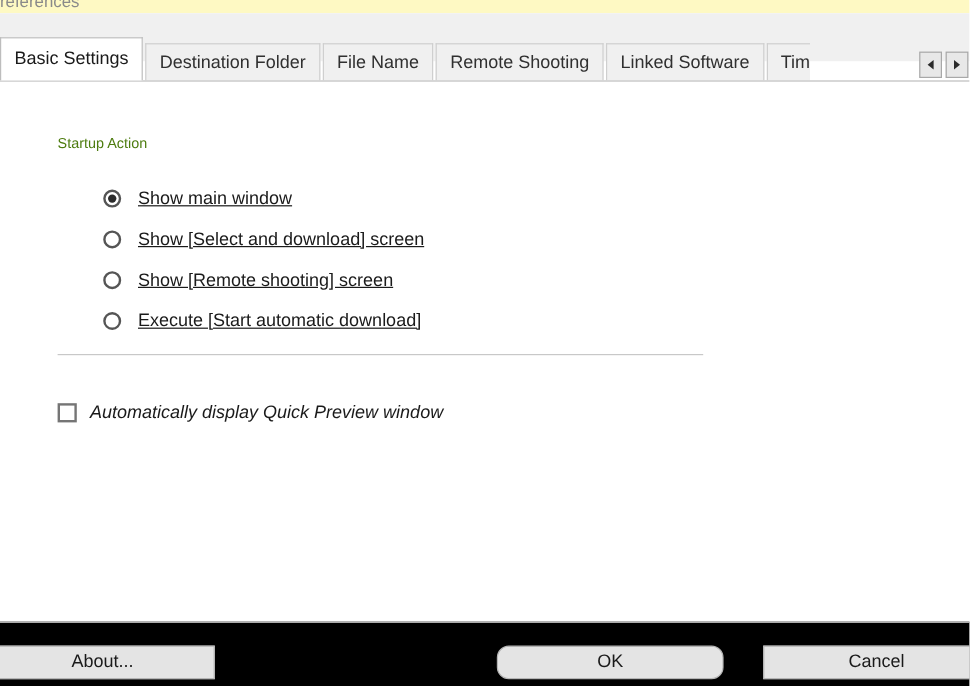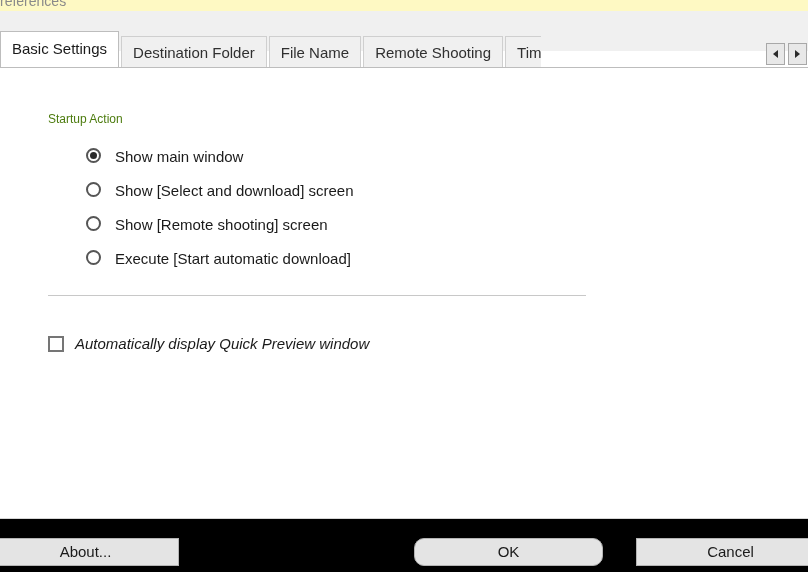--- a/index.html
+++ b/index.html
@@ -150,23 +150,24 @@
     color: #4d7c0f;
   }
 
   .radio-list {
     position: absolute;
     left: 86px;
     top: 80px;
   }
   .radio-row {
     display: flex;
-    align-items: flex-start;
+    align-items: center;
     height: 34px;
     cursor: default;
+    text-decoration: underline;
   }
   .radio {
     width: 15px;
     height: 15px;
     border-radius: 50%;
     border: 2px solid #555555;
     background: #ffffff;
     box-sizing: border-box;
     flex: none;
     position: relative;
@@ -261,20 +262,21 @@
   </div>
 
   <div class="dialog">
 
     <div class="tabstrip">
       <div class="tabrow">
         <div class="tab active">Basic Settings</div>
         <div class="tab">Destination Folder</div>
         <div class="tab">File Name</div>
         <div class="tab">Remote Shooting</div>
+        <div class="tab">Linked Software</div>
         <div class="tab truncated">Tim</div>
       </div>
 
       <div class="tab-scrollers">
         <div class="tab-scroll-btn">
           <span class="tri tri-left"></span>
         </div>
         <div class="tab-scroll-btn">
           <span class="tri tri-right"></span>
         </div>

